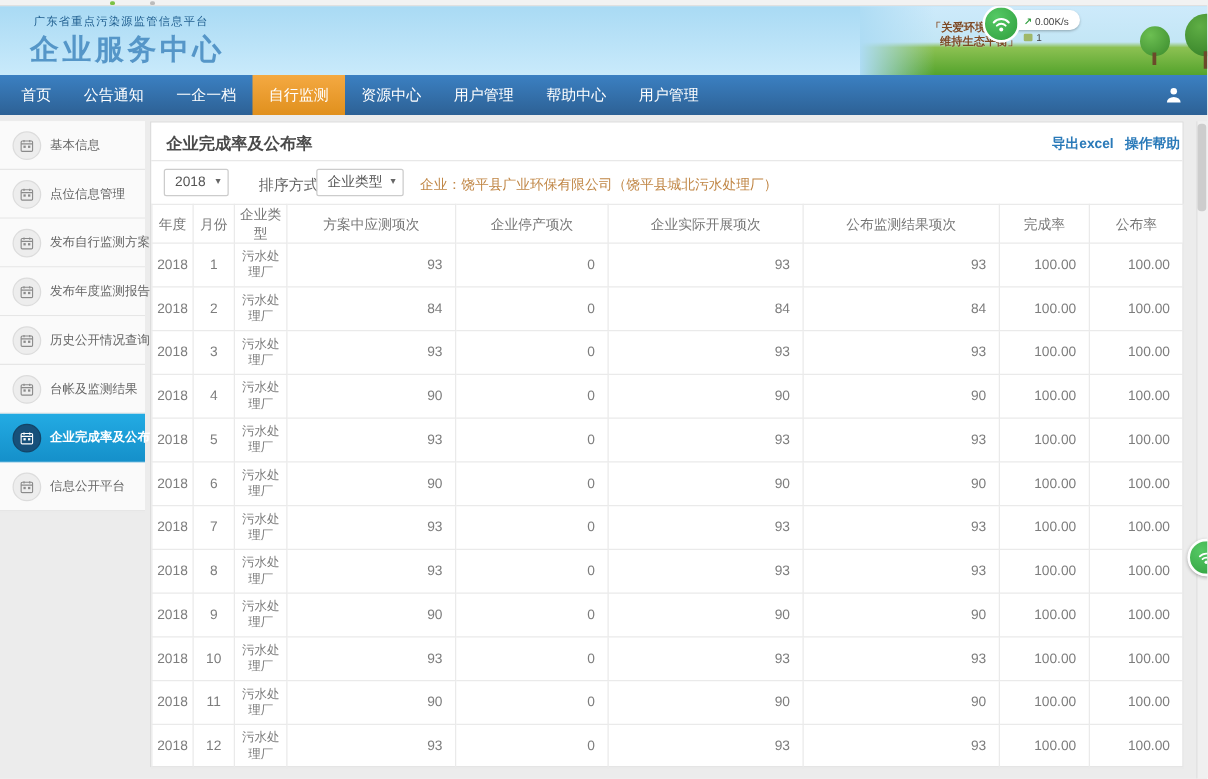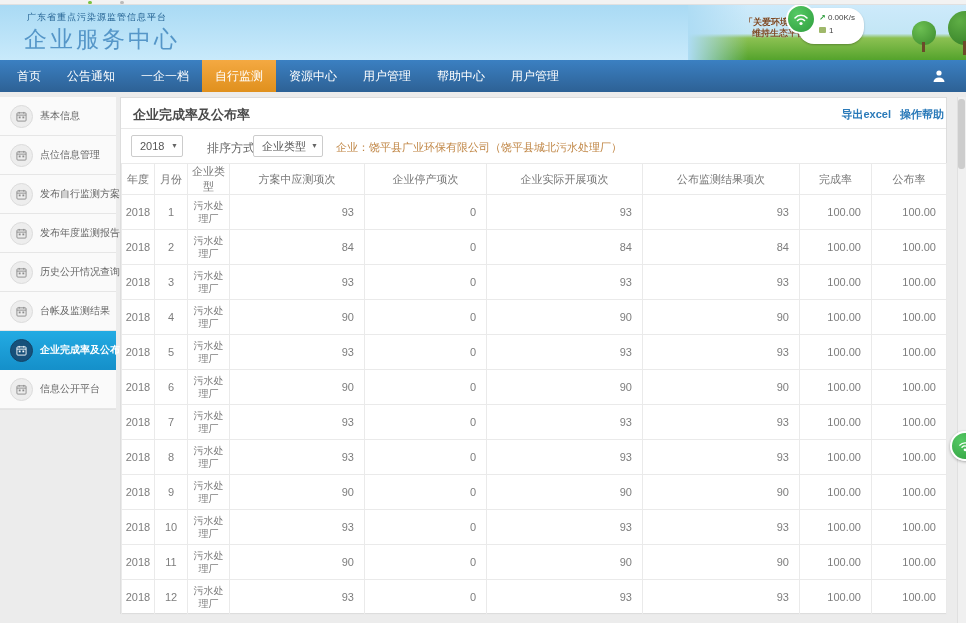--- a/index.html
+++ b/index.html
@@ -8,34 +8,34 @@
   #app { position:relative; width:966px; height:623px; background:#ececec; overflow:hidden; }
 
   
   .top-strip { position:absolute; left:0; top:0; width:966px; height:5px; background:#f2f2f2; border-bottom:1px solid #e0e0e0; }
   .top-strip .dot { position:absolute; top:1px; width:4px; height:3px; border-radius:2px; }
 
   
   .header { position:absolute; left:0; top:5px; width:966px; height:55px;
     background:linear-gradient(to bottom,#a9daf4,#c9eafb); }
   .platform-name { position:absolute; left:27px; top:6px; font-size:9px; color:#1f5e8f; letter-spacing:1px; }
-  .site-title { position:absolute; left:24px; top:19px; font-size:23px; font-weight:normal; color:#5596c8; letter-spacing:3px; }
+  .site-title { position:absolute; left:24px; top:19px; font-size:23px; font-weight:bold; color:#5596c8; letter-spacing:3px; }
 
   
   .banner { position:absolute; right:0; top:0; width:278px; height:55px; overflow:hidden;
     background:linear-gradient(to bottom,#cdeafb 0%,#c3e6f5 52%,#8cc152 60%,#54a32c 100%); }
   .banner .fade { position:absolute; left:0; top:0; width:60px; height:55px;
     background:linear-gradient(to right,#aedcf4,rgba(174,220,244,0)); }
   .tree { position:absolute; }
   .tree .crown { position:absolute; border-radius:50%; }
   .tree .trunk { position:absolute; background:#6b4a2a; }
   .slogan { position:absolute; left:56px; top:12px; font-size:9px; font-weight:bold; color:#7c4a26;
     line-height:11px; text-shadow:0 0 1px rgba(255,255,255,.6); }
   .slogan .l2 { padding-left:8px; }
-  .speed-pill { position:absolute; left:110px; top:3px; width:66px; height:36px; background:#fff;
+  .speed-pill { position:absolute; left:110px; top:3px; width:66px; height:16px; background:#fff;
     border-radius:16px; box-shadow:0 1px 2px rgba(0,0,0,.25); }
   .wifi-circle { position:absolute; left:-12px; top:-4px; width:30px; height:30px; border-radius:50%;
     background:radial-gradient(circle at 35% 30%,#55c964,#2f9e3e); border:2px solid #fff;
     display:flex; align-items:center; justify-content:center; }
   .pill-lines { position:absolute; left:21px; top:3px; font-size:8px; color:#444; line-height:13px; white-space:nowrap; }
   .mini-ic { display:inline-block; font-size:8px; }
   .up-ic { color:#2f9e3e; font-weight:bold; }
   .folder-ic { display:inline-block; width:7px; height:6px; background:#9fb86a; border-radius:1px; margin-right:3px; }
 
   

